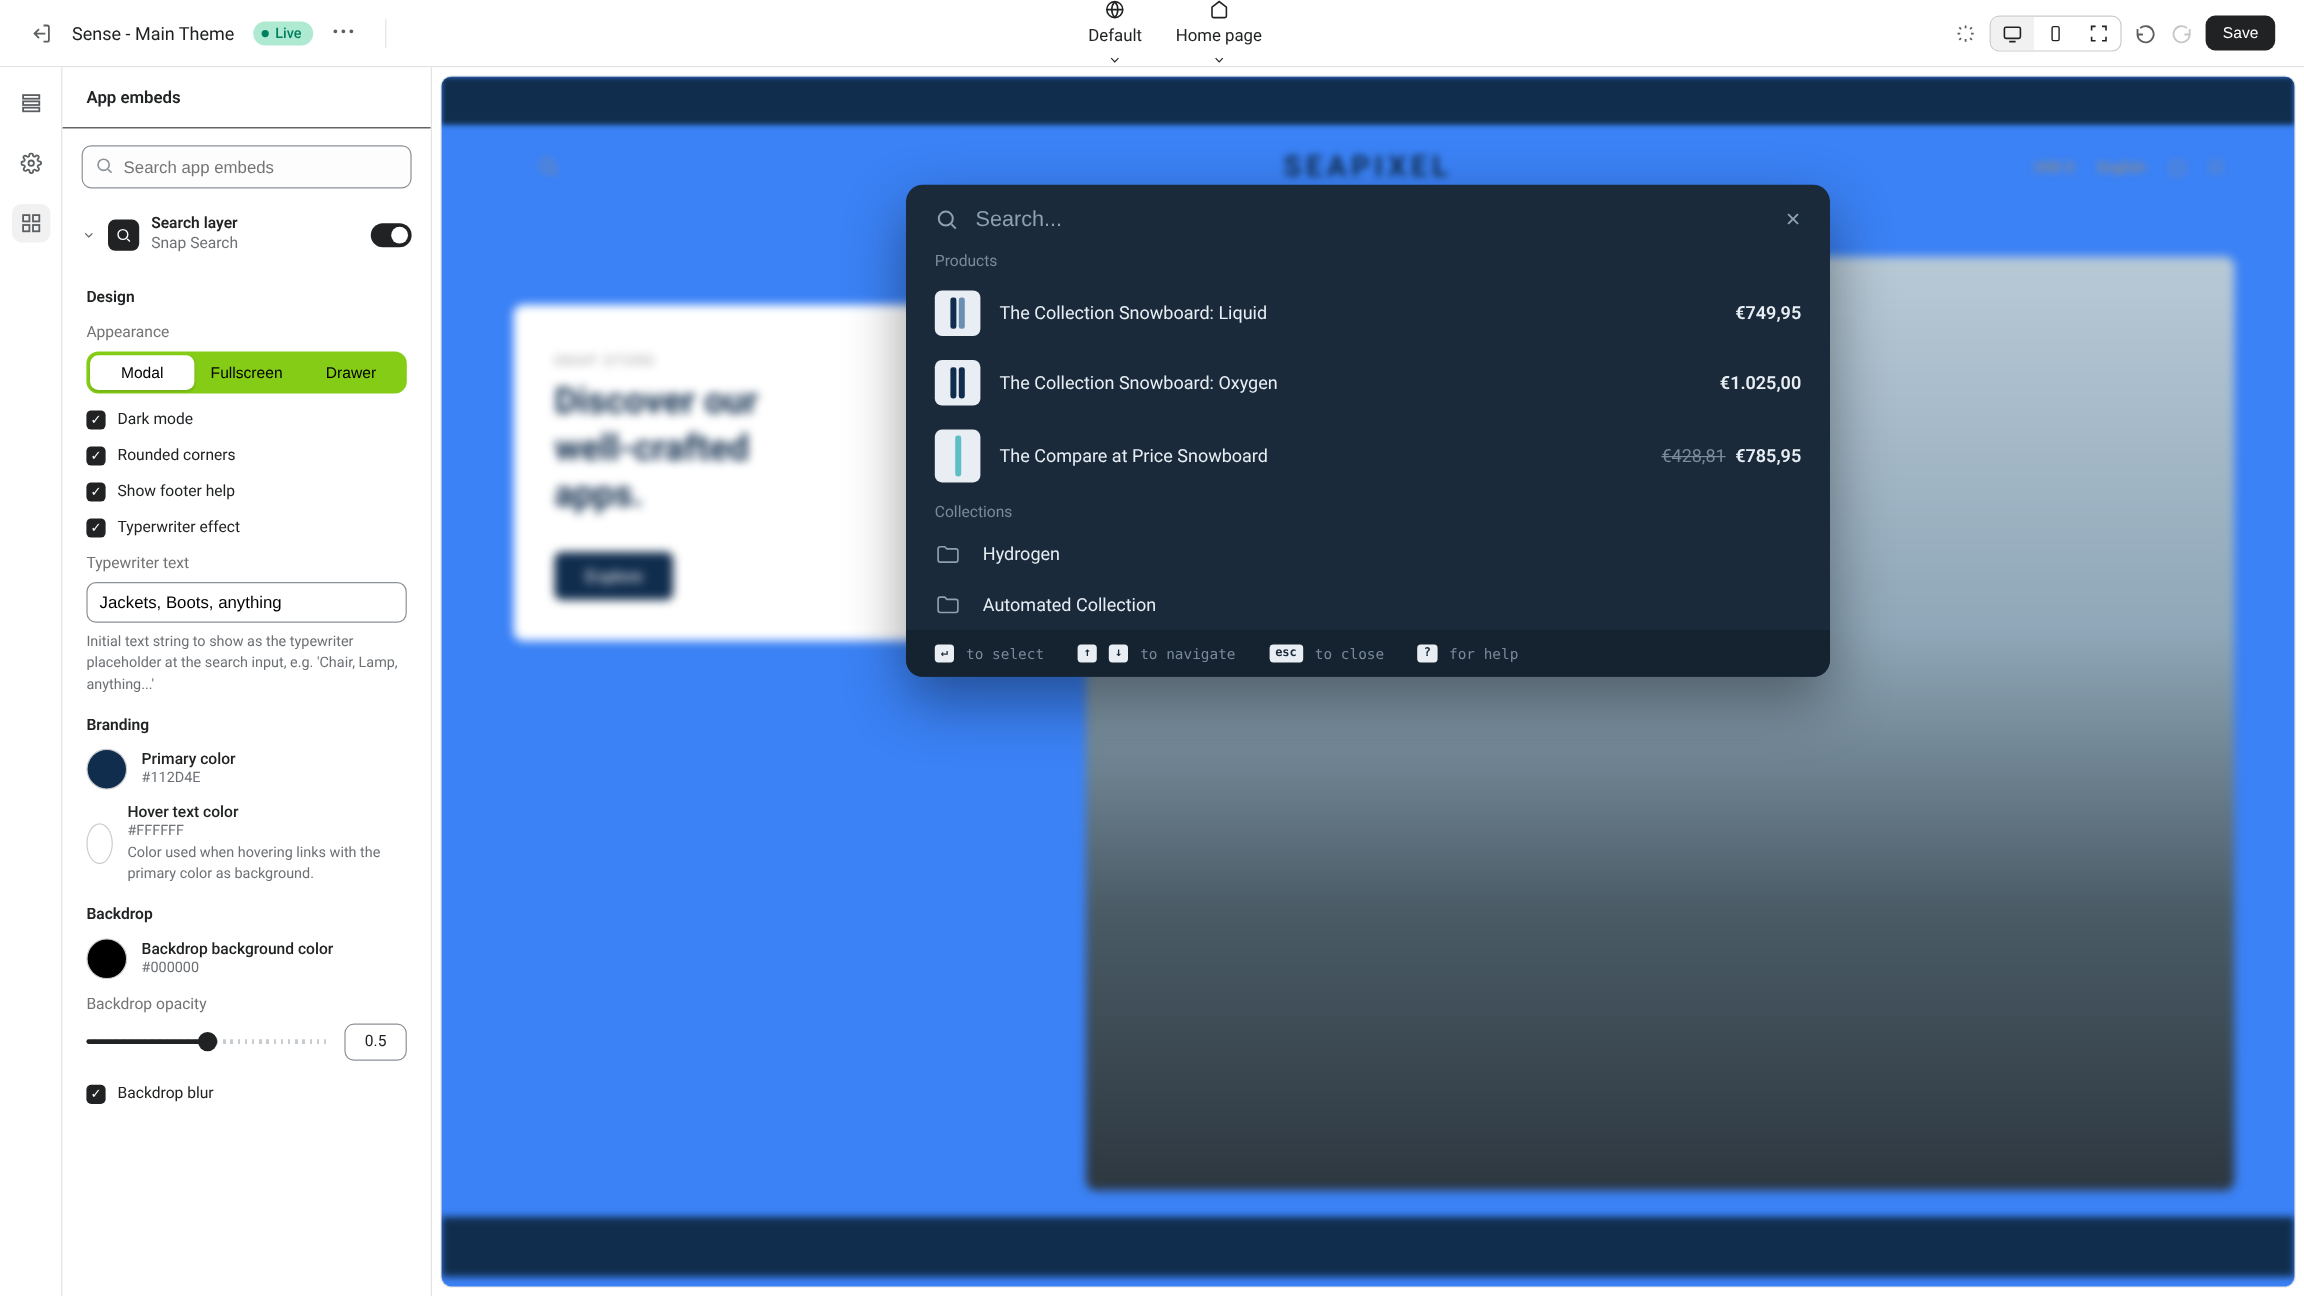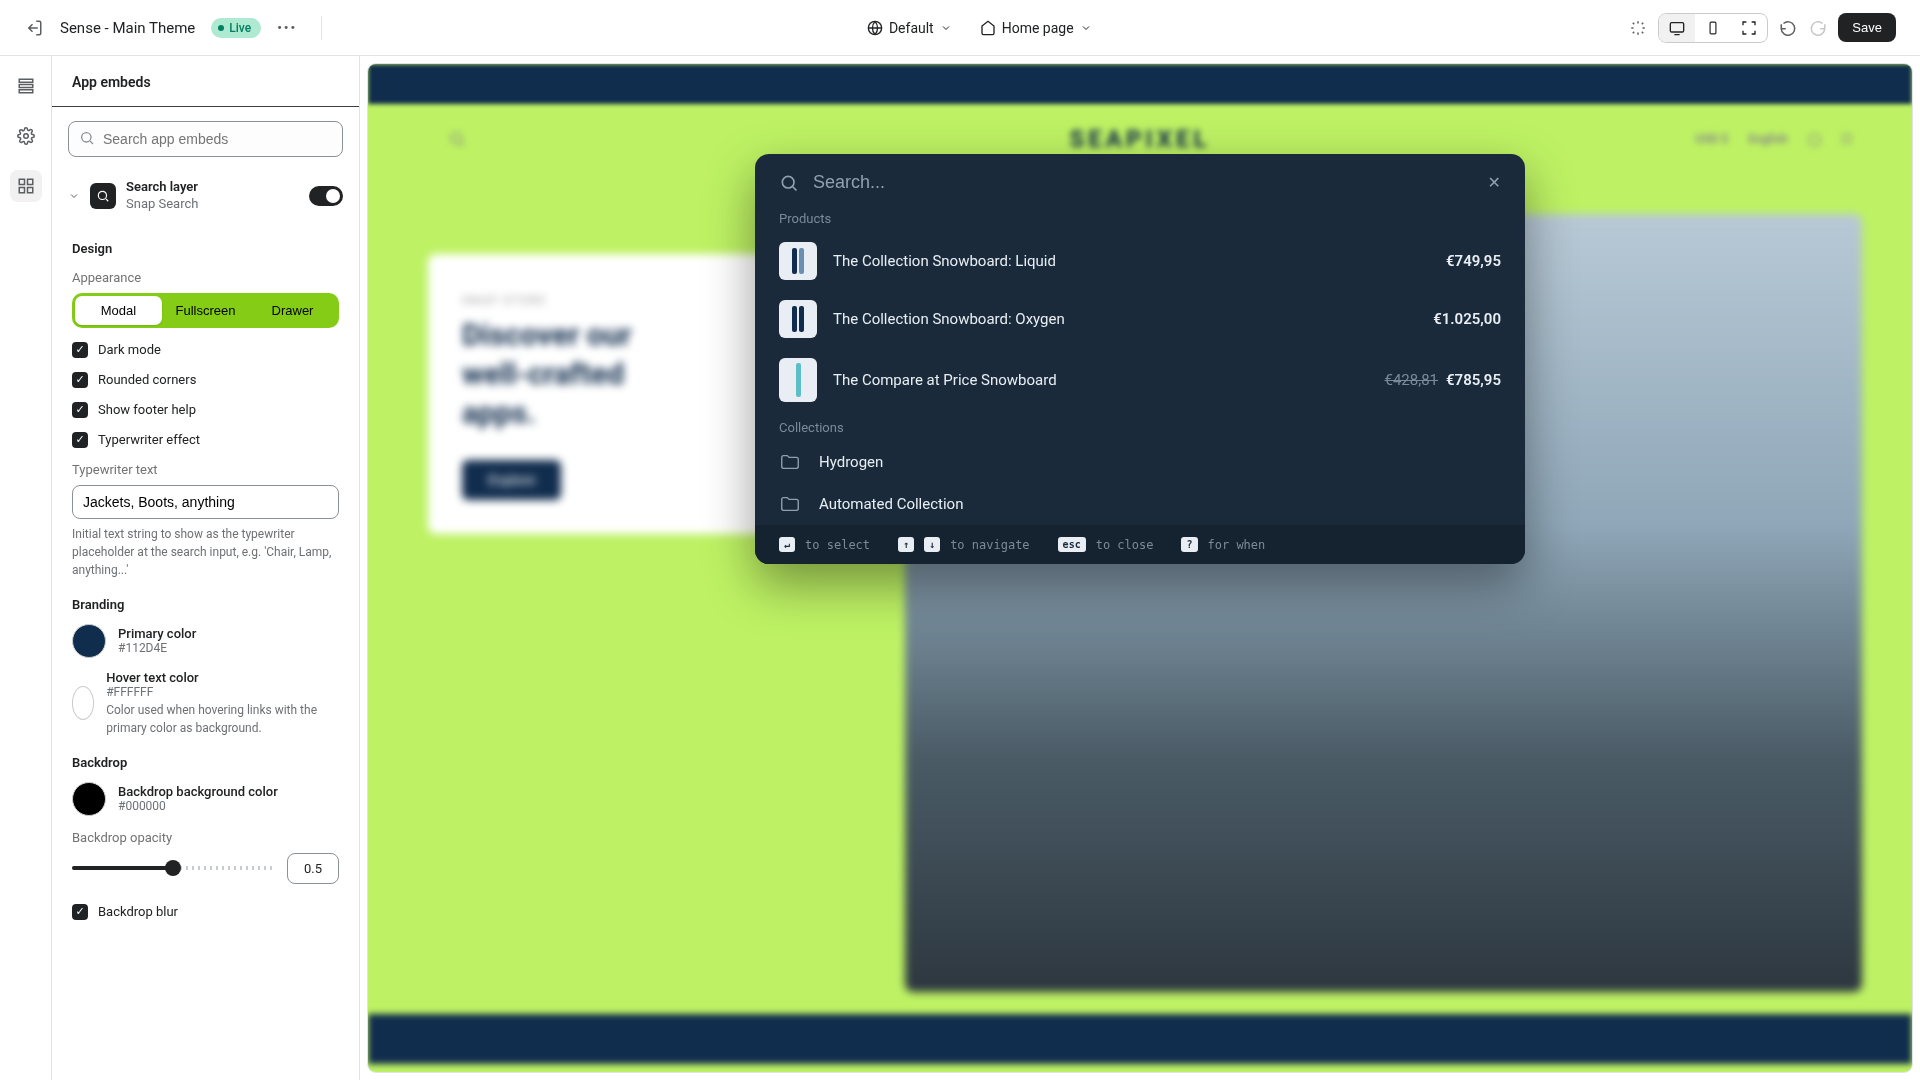--- a/index.html
+++ b/index.html
@@ -7,21 +7,21 @@
 
 
 .topbar { height: 56px; display: flex; align-items: center; padding: 0 24px; gap: 16px; border-bottom: 1px solid #e1e3e5; }
 .topbar .sep { width: 1px; height: 24px; background: #e1e3e5; margin: 0 8px; }
 .topbar .title { font-size: 15px; }
 .badge-live { background: #aee9d1; color: #007f5f; font-size: 12px; padding: 3px 10px 3px 18px; border-radius: 10px; position: relative; font-weight: 500; }
 .badge-live::before { content: ""; position: absolute; left: 7px; top: 7px; width: 6px; height: 6px; background: #008060; border-radius: 50%; }
 .tb-icon { width: 20px; height: 20px; display: flex; align-items: center; justify-content: center; color: #5c5f62; cursor: pointer; }
 .tb-dots { letter-spacing: 2px; font-weight: bold; }
 .tb-center { margin-left: auto; display: flex; align-items: center; gap: 28px; }
-.tb-select { display: flex; align-items: center; gap: 6px; font-size: 14px; cursor: pointer; }
+.tb-select { display: flex; align-items: center; gap: 6px; font-size: 14px; cursor: pointer; flex-direction: column; }
 .tb-right { margin-left: auto; display: flex; align-items: center; gap: 10px; }
 .device-group { display: flex; border: 1px solid #c9cccf; border-radius: 8px; overflow: hidden; }
 .device-group .dev { width: 36px; height: 28px; display: flex; align-items: center; justify-content: center; cursor: pointer; }
 .device-group .dev.active { background: #f1f1f1; }
 .btn-save { background: #202223; color: #fff; border: none; padding: 7px 14px; border-radius: 8px; font-size: 13px; font-weight: 500; cursor: pointer; }
 
 
 .main { display: flex; height: calc(100vh - 56px); }
 .rail { width: 52px; border-right: 1px solid #e1e3e5; display: flex; flex-direction: column; align-items: center; padding-top: 14px; gap: 18px; background: #fff; }
 .rail-icon { width: 32px; height: 32px; border-radius: 8px; display: flex; align-items: center; justify-content: center; color: #5c5f62; cursor: pointer; }
@@ -59,21 +59,21 @@
 .color-meta .chex { font-size: 12px; color: #6d7175; }
 
 .slider-row { display: flex; align-items: center; gap: 14px; margin-top: 8px; }
 .slider { flex: 1; height: 4px; background: repeating-linear-gradient(90deg,#c9cccf 0 2px,transparent 2px 6px); position: relative; border-radius: 2px; }
 .slider .fill { position: absolute; height: 4px; background: #202223; left: 0; width: 50%; border-radius: 2px; }
 .slider .thumb { position: absolute; width: 16px; height: 16px; background: #202223; border-radius: 50%; top: -6px; left: calc(50% - 8px); }
 .num-box { width: 52px; padding: 7px 12px; text-align: center; border: 1px solid #8c9196; border-radius: 8px; font-size: 13px; }
 
 
 .preview-wrap { flex: 1; padding: 8px 8px 8px 8px; overflow: hidden; }
-.preview { width: 100%; height: 100%; border-radius: 8px; overflow: hidden; position: relative; box-shadow: 0 0 0 1px #e1e3e5; background: #bef264; }
+.preview { width: 100%; height: 100%; border-radius: 8px; overflow: hidden; position: relative; box-shadow: 0 0 0 1px #e1e3e5; background: #3b82f6; }
 .pv-banner { height: 40px; background: #112d4e; filter: blur(2px); }
 .pv-header { height: 70px; display: flex; align-items: center; justify-content: center; filter: blur(3px); font-size: 24px; letter-spacing: 4px; font-weight: 700; color: #112d4e; }
 .pv-header .mag { position: absolute; left: 80px; color: #888; }
 .pv-header .right { position: absolute; right: 60px; font-size: 12px; letter-spacing: 0; color: #888; display: flex; gap: 20px; align-items: center; }
 .pv-hero { height: calc(100% - 150px); position: relative; filter: blur(4px); }
 .pv-card { position: absolute; left: 60px; top: 80px; width: 360px; height: 280px; background: #fff; border-radius: 8px; padding: 40px 34px; }
 .pv-card .kicker { font-size: 11px; letter-spacing: 2px; color: #888; }
 .pv-card h2 { font-size: 30px; line-height: 1.3; color: #112d4e; margin-top: 8px; }
 .pv-card button { margin-top: 28px; background: #112d4e; color: #fff; border: none; padding: 12px 26px; border-radius: 6px; font-size: 14px; }
 .pv-img { position: absolute; right: 50px; top: 40px; bottom: 40px; width: 62%; background: linear-gradient(180deg,#b8c9d6 0%,#8fa7b8 40%,#4a5b66 70%,#2d3740 100%); border-radius: 8px; }
@@ -390,18 +390,18 @@
           <span>to select</span>
           <span style="width:8px"></span>
           <span class="key">↑</span>
           <span class="key">↓</span>
           <span>to navigate</span>
           <span style="width:8px"></span>
           <span class="key">esc</span>
           <span>to close</span>
           <span style="width:8px"></span>
           <span class="key">?</span>
-          <span>for when</span>
+          <span>for help</span>
         </div>
       </div>
     </div>
   </div>
 </div>
 
 </body></html>

